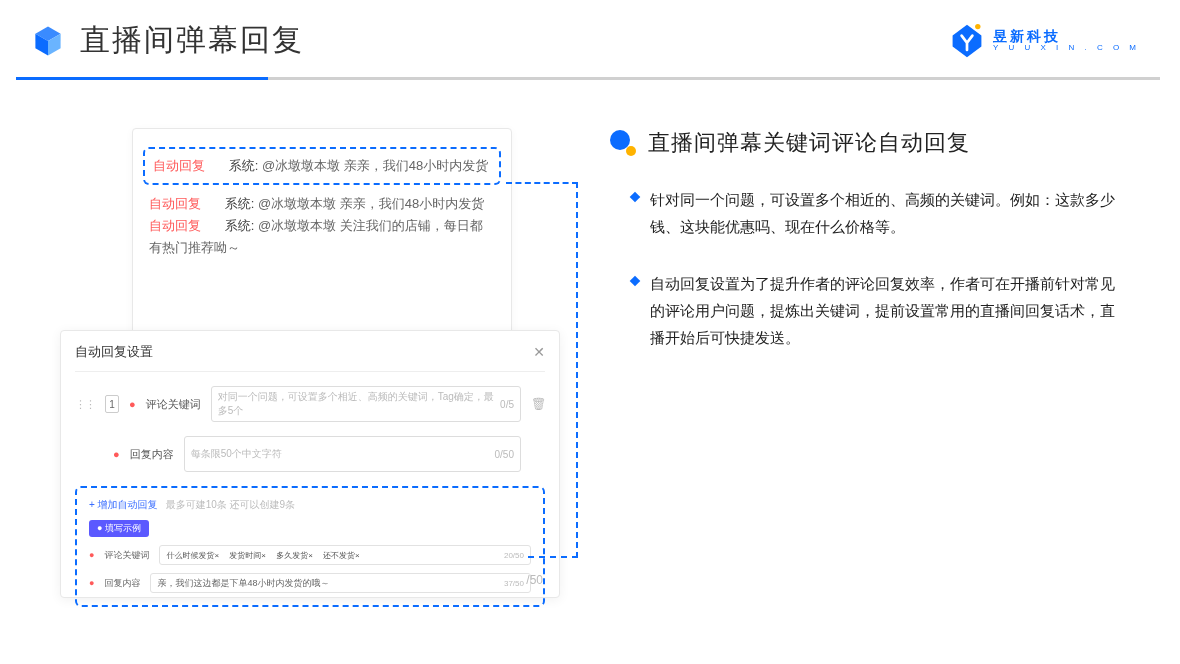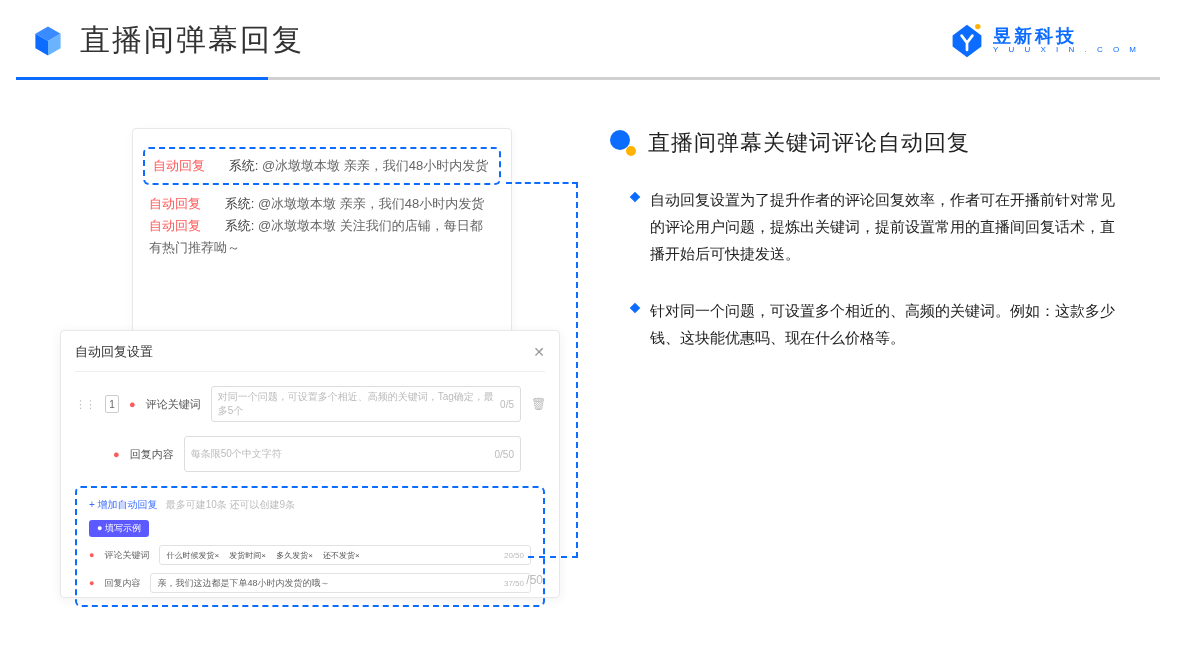--- a/index.html
+++ b/index.html
@@ -15,21 +15,21 @@
     display: flex;
     align-items: center;
     justify-content: space-between;
     padding: 20px 40px 0 30px;
   }
   .title-wrap { display: flex; align-items: center; gap: 14px; }
   .cube-icon { width: 36px; height: 36px; }
   .page-title { font-size: 30px; font-weight: 500; color: #333; letter-spacing: 2px; }
   .brand { display: flex; align-items: center; gap: 8px; }
   .brand-mark { width: 36px; height: 36px; }
-  .brand-text .cn { font-size: 18px; font-weight: 600; color: #0b6cff; letter-spacing: 3px; line-height: 1; }
+  .brand-text .cn { font-size: 14px; font-weight: 600; color: #0b6cff; letter-spacing: 3px; line-height: 1; }
   .brand-text .en { font-size: 8px; color: #0b6cff; letter-spacing: 4px; line-height: 1.2; }
   .rule {
     margin: 16px 20px 0 16px;
     height: 3px;
     background: linear-gradient(90deg,#0b6cff 22%,#d0d0d0 22%);
   }
 
   .content { display: flex; padding: 30px 60px 0 60px; gap: 40px; }
 
   
@@ -219,21 +219,21 @@
     <div class="sec-head">
       <div class="dots-icon">
         <div class="big"></div>
           <div class="small"></div>
       </div>
       <div class="sec-title">直播间弹幕关键词评论自动回复</div>
     </div>
     <div class="bullets">
       <div class="bullet">
         <div class="dia"></div>
-        <div class="txt">自动回复设置为了提升作者的评论回复效率，作者可在开播前针对常见的评论用户问题，提炼出关键词，提前设置常用的直播间回复话术，直播开始后可快捷发送。</div>
+        <div class="txt">针对同一个问题，可设置多个相近的、高频的关键词。例如：这款多少钱、这块能优惠吗、现在什么价格等。</div>
       </div>
       <div class="bullet">
         <div class="dia"></div>
-        <div class="txt">针对同一个问题，可设置多个相近的、高频的关键词。例如：这款多少钱、这块能优惠吗、现在什么价格等。</div>
+        <div class="txt">自动回复设置为了提升作者的评论回复效率，作者可在开播前针对常见的评论用户问题，提炼出关键词，提前设置常用的直播间回复话术，直播开始后可快捷发送。</div>
       </div>
     </div>
   </div>
 </div>
 
 </body></html>

